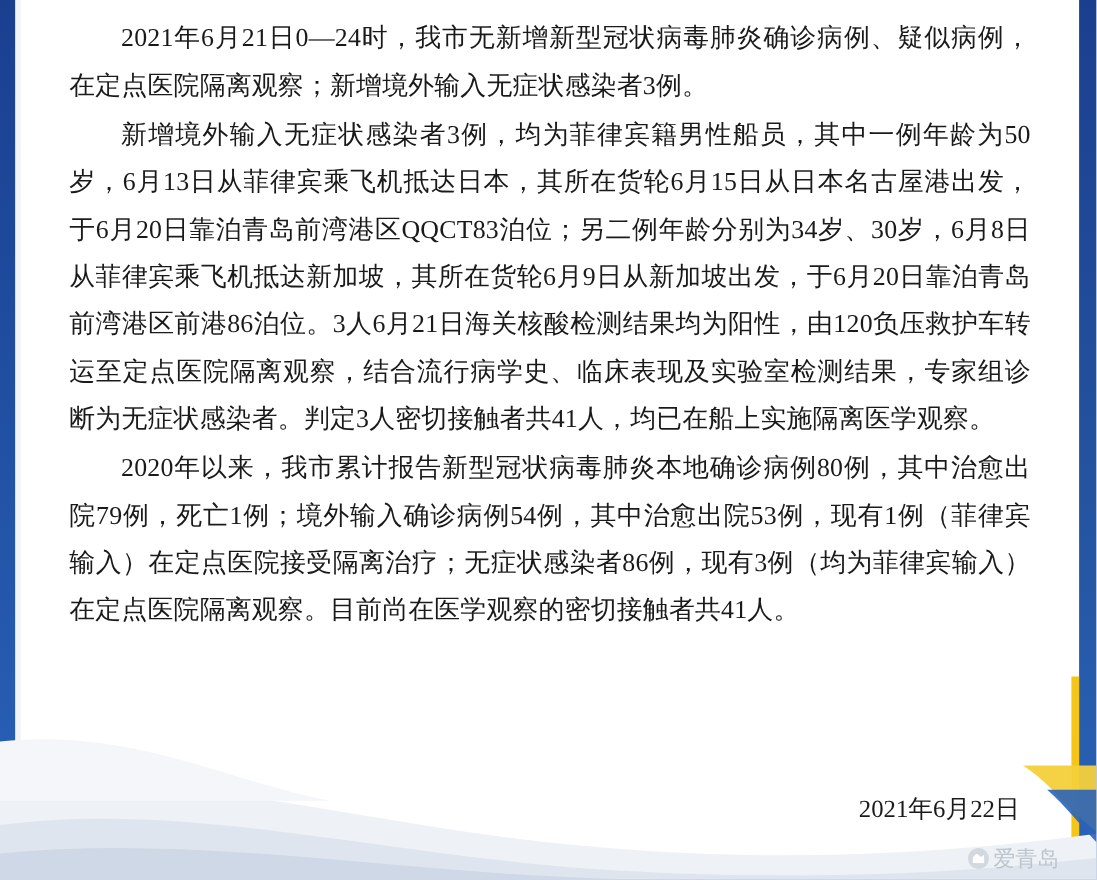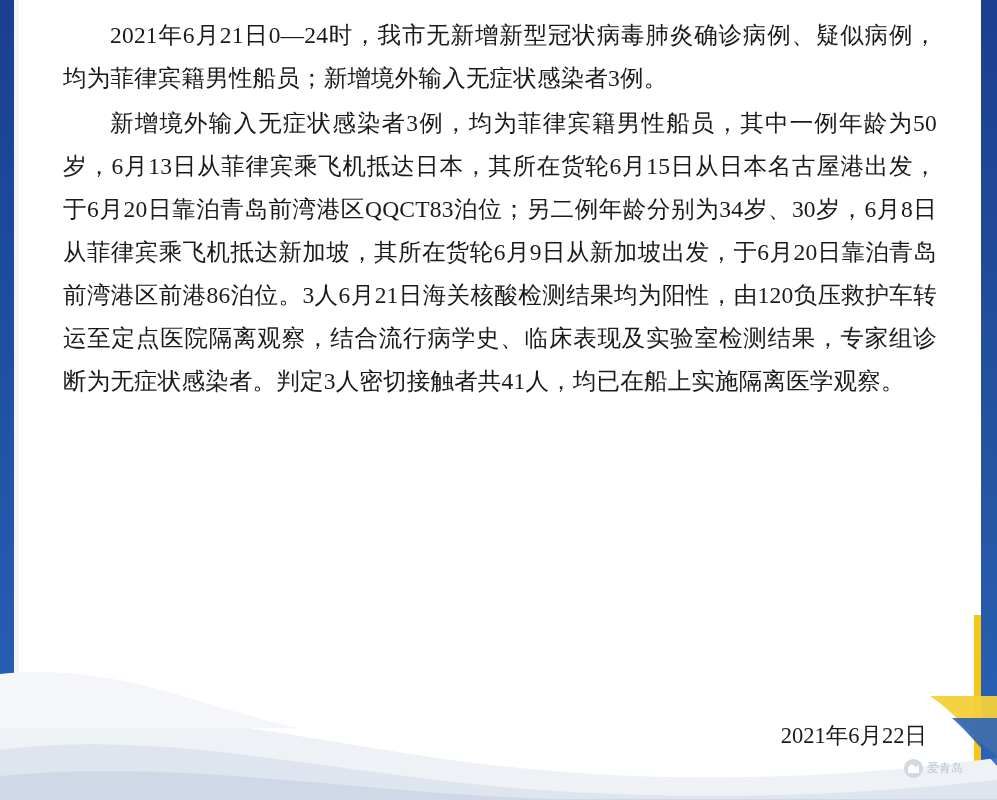--- a/index.html
+++ b/index.html
@@ -95,27 +95,27 @@
     text-align: right;
     font-size: 22.5px;
     line-height: 40px;
     color: #1a1a1a;
   }
   .sig-line { display: block; }
 
   .watermark {
     position: absolute;
     right: 34px;
-    bottom: 22px;
+    bottom: 6px;
     display: flex;
     align-items: center;
     gap: 4px;
     color: #b9c2cc;
     font-family: "Liberation Sans", sans-serif;
-    font-size: 12px;
+    font-size: 20px;
     opacity: 0.92;
   }
   .wm-logo {
     width: 19px;
     height: 19px;
     border-radius: 50%;
     background: #cfd6de;
     display: inline-block;
     position: relative;
   }
@@ -144,22 +144,23 @@
   <svg class="ribbon" viewBox="0 0 997 200" preserveAspectRatio="none">
     <path d="M0,118 C160,96 330,150 520,168 C700,186 860,176 997,158 L997,200 L0,200 Z" fill="#eef1f6"></path>
     <path d="M0,150 C170,128 340,176 540,190 C720,202 870,194 997,180 L997,200 L0,200 Z" fill="#dfe5ee"></path>
     <path d="M0,176 C180,158 360,194 560,199 L997,199 L997,200 L0,200 Z" fill="#cfd8e6"></path>
     <path d="M0,74 C120,62 200,108 300,128 L0,128 Z" fill="#f4f6fa"></path>
     <path d="M930,96 C955,112 975,140 997,156 L997,96 Z" fill="#f3d03a" opacity="0.95"></path>
     <path d="M952,118 C968,132 984,152 997,166 L997,118 Z" fill="#2a63b8" opacity="0.9"></path>
   </svg>
 
   <div class="content">
-    <p class="para">2021年6月21日0—24时，我市无新增新型冠状病毒肺炎确诊病例、疑似病例，均为菲律宾籍男性船员；新增境外输入无症状感染者3例。</p>
+    <p class="para">2021年6月21日0—24时，我市无新增新型冠状病毒肺炎确诊病例、疑似病例，在定点医院隔离观察；新增境外输入无症状感染者3例。</p>
     <p class="para">新增境外输入无症状感染者3例，均为菲律宾籍男性船员，其中一例年龄为50岁，6月13日从菲律宾乘飞机抵达日本，其所在货轮6月15日从日本名古屋港出发，于6月20日靠泊青岛前湾港区QQCT83泊位；另二例年龄分别为34岁、30岁，6月8日从菲律宾乘飞机抵达新加坡，其所在货轮6月9日从新加坡出发，于6月20日靠泊青岛前湾港区前港86泊位。3人6月21日海关核酸检测结果均为阳性，由120负压救护车转运至定点医院隔离观察，结合流行病学史、临床表现及实验室检测结果，专家组诊断为无症状感染者。判定3人密切接触者共41人，均已在船上实施隔离医学观察。</p>
+    <p class="para">2020年以来，我市累计报告新型冠状病毒肺炎本地确诊病例80例，其中治愈出院79例，死亡1例；境外输入确诊病例54例，其中治愈出院53例，现有1例（菲律宾输入）在定点医院接受隔离治疗；无症状感染者86例，现有3例（均为菲律宾输入）在定点医院隔离观察。目前尚在医学观察的密切接触者共41人。</p>
   </div>
 
   <div class="signature">
     <span class="sig-line">2021年6月22日</span>
   </div>
 
   <div class="watermark">
     <span class="wm-logo"></span>
     <span>爱青岛</span>
   </div>

